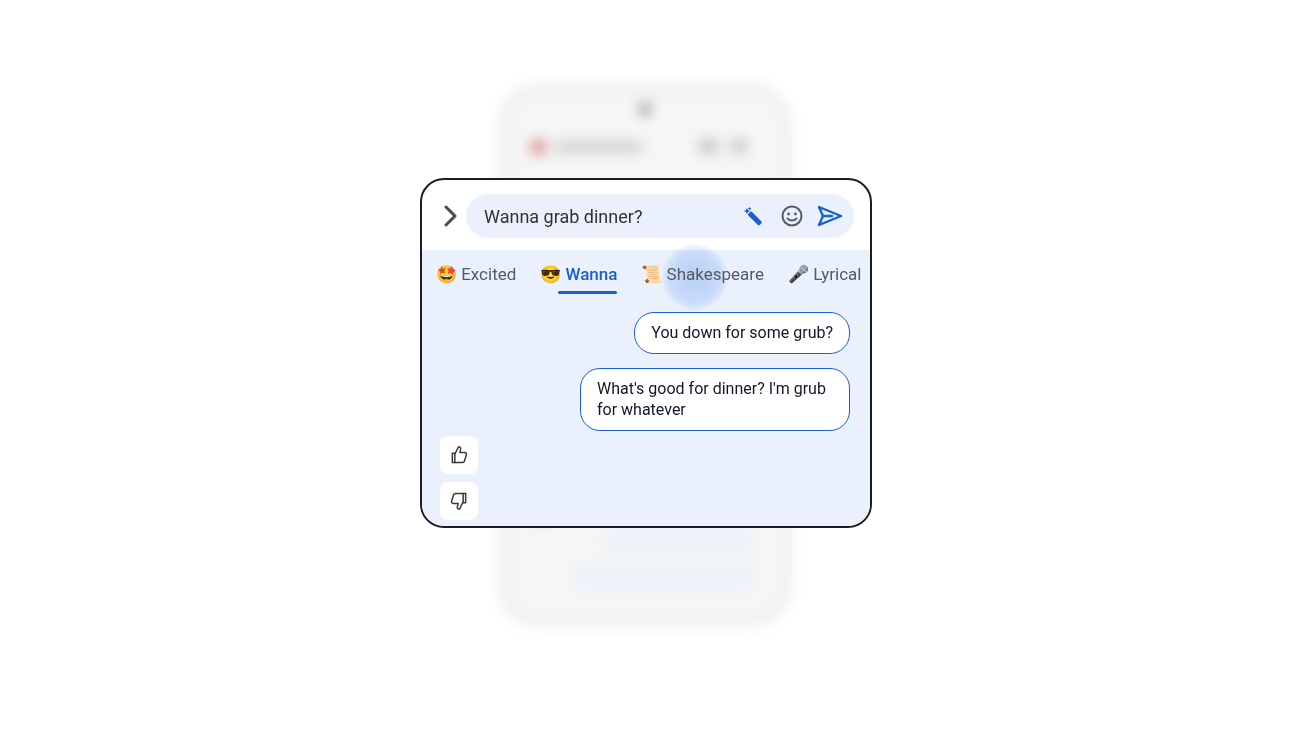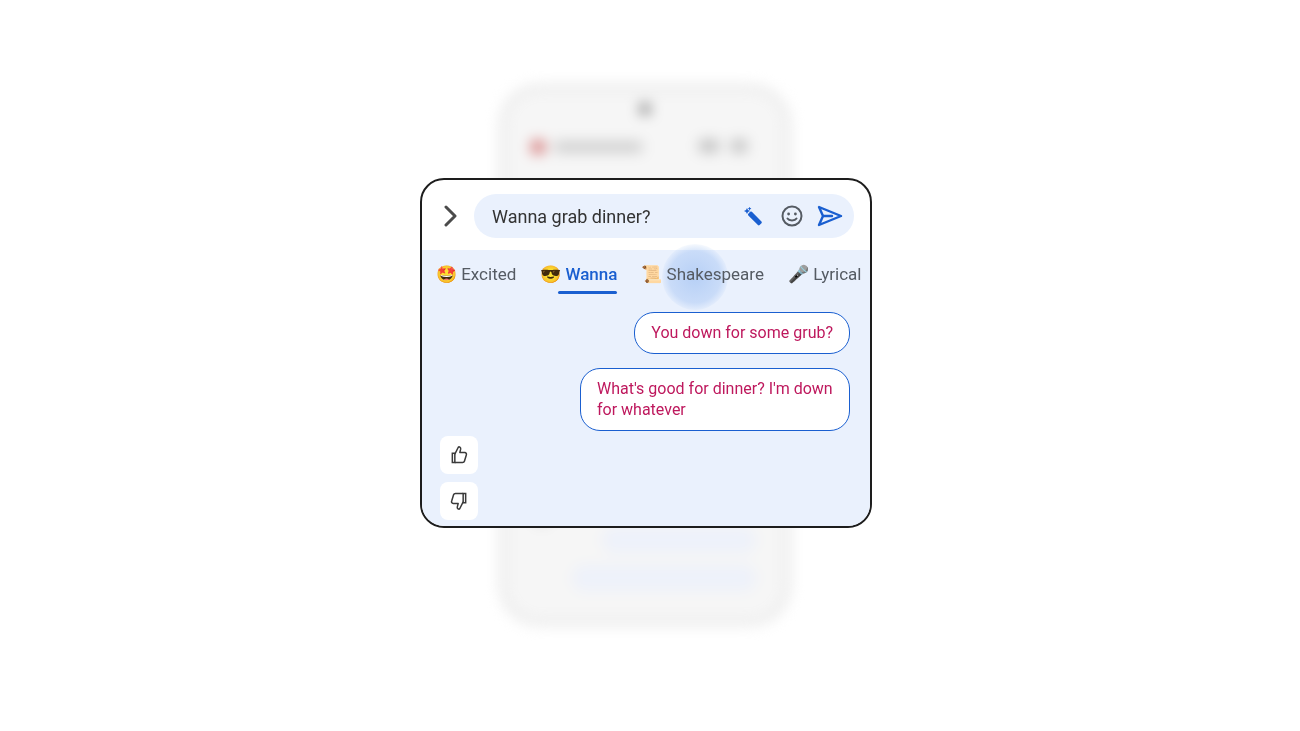--- a/index.html
+++ b/index.html
@@ -83,21 +83,20 @@
     border-radius: 24px;
     overflow: hidden;
     box-sizing: border-box;
   }
 
   
   .compose-row {
     display: flex;
     align-items: center;
     padding: 14px 16px 12px 14px;
-    gap: 8px;
   }
   .chevron-btn {
     width: 30px; height: 30px;
     display:flex; align-items:center; justify-content:center;
     color:#4b4b4b;
   }
   .compose-pill {
     flex: 1;
     height: 44px;
     background: #eaf1fd;
@@ -168,21 +167,21 @@
     right: 20px;
     top: 62px;
     display: flex;
     flex-direction: column;
     align-items: flex-end;
     gap: 14px;
     max-width: 270px;
   }
   .suggestion-chip {
     border: 1.5px solid #1a5fd0;
-    color: #be185d;
+    color: #0f172a;
     background: #fff;
     border-radius: 20px;
     padding: 9px 16px;
     font-size: 16px;
     line-height: 1.35;
     text-align: left;
     max-width: 250px;
   }
 
   .feedback {
@@ -280,21 +279,21 @@
         <span class="emoji">🎤</span>
         <span>Lyrical</span>
       </div>
     </div>
 
     <div class="suggestions">
       <div class="suggestion-chip">
         <span>You down for some grub?</span>
       </div>
       <div class="suggestion-chip">
-        <span>What's good for dinner? I'm down for whatever</span>
+        <span>What's good for dinner? I'm grub for whatever</span>
       </div>
     </div>
 
     <div class="feedback">
       <div class="fb-btn">
         <svg width="20" height="20" viewBox="0 0 24 24" fill="none">
           <path d="M7 10 H4 V21 H7 Z" stroke="#3a3a3a" stroke-width="1.8" fill="none"></path>
           <path d="M7 11 L11 3 C12 1.5 14.5 2.5 14 5 L13 9 H19 C20.5 9 21.3 10.5 20.8 12 L18.5 19.5 C18.2 20.5 17.3 21 16.3 21 H7" stroke="#3a3a3a" stroke-width="1.8" fill="none" stroke-linejoin="round"></path>
         </svg>
       </div>

